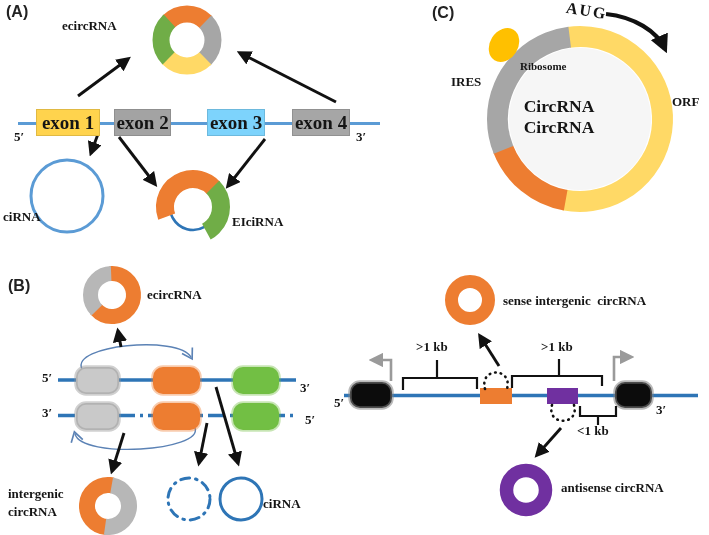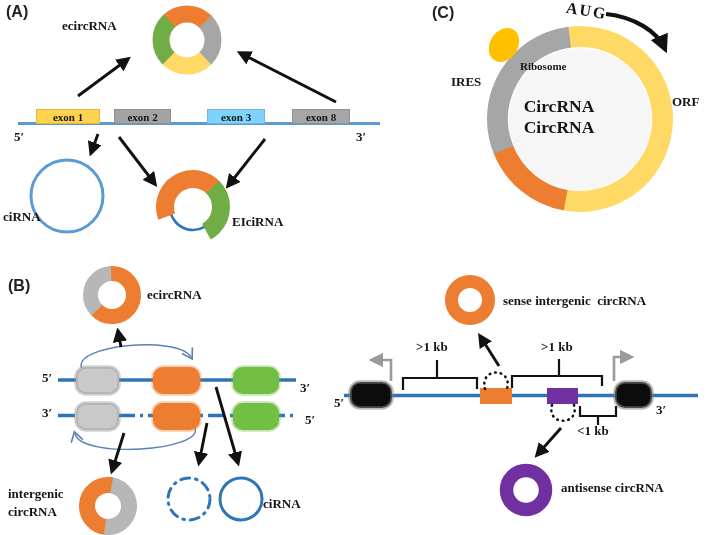--- a/index.html
+++ b/index.html
@@ -7,22 +7,22 @@
   #stage{position:relative;width:709px;height:535px;background:#fff;
          font-family:"Liberation Serif",serif;overflow:hidden}
   svg.layer{position:absolute;left:0;top:0}
   .lbl{position:absolute;font-weight:bold;color:#151515;font-size:13px;
        white-space:nowrap;line-height:1.1}
   .panel-letter{font-family:"Liberation Sans",sans-serif;font-size:16px;color:#222}
   .pre{white-space:pre}
   .sm{font-size:11px}
   .big{font-size:17.5px;line-height:21px;text-align:center}
   .aug{font-size:16px;letter-spacing:2px;transform:rotate(9deg)}
-  .exon{position:absolute;height:15px;top:109px;display:flex;align-items:center;
-        justify-content:center;font-weight:bold;font-size:11px;color:#151515;
+  .exon{position:absolute;height:27px;top:109px;display:flex;align-items:center;
+        justify-content:center;font-weight:bold;font-size:19px;color:#151515;
         border:1px solid rgba(0,0,0,.12)}
   .exon1{left:36px;width:64px;background:#FFD34D}
   .exon2{left:114px;width:57px;background:#a3a3a3}
   .exon3{left:207px;width:58px;background:#7dd3fc}
   .exon4{left:292px;width:58px;background:#A6A6A6}
 </style>
 </head>
 <body>
 
 <div id="stage">
@@ -176,21 +176,21 @@
 </svg>
 
 <div class="lbl panel-letter" style="left:6px;top:3px">(A)</div>
 <div class="lbl" style="left:62px;top:19px">ecircRNA</div>
 <div class="lbl" style="left:14px;top:130px">5′</div>
 <div class="lbl" style="left:356px;top:130px">3′</div>
 
 <div class="exon exon1">exon 1</div>
 <div class="exon exon2">exon 2</div>
 <div class="exon exon3">exon 3</div>
-<div class="exon exon4">exon 8</div>
+<div class="exon exon4">exon 4</div>
 
 <div class="lbl" style="left:3px;top:210px">ciRNA</div>
 <div class="lbl" style="left:232px;top:215px">EIciRNA</div>
 
 <div class="lbl panel-letter" style="left:8px;top:277px">(B)</div>
 <div class="lbl" style="left:147px;top:288px">ecircRNA</div>
 
 <div class="lbl" style="left:42px;top:371px">5′</div>
 <div class="lbl" style="left:300px;top:381px">3′</div>
 <div class="lbl" style="left:42px;top:406px">3′</div>

